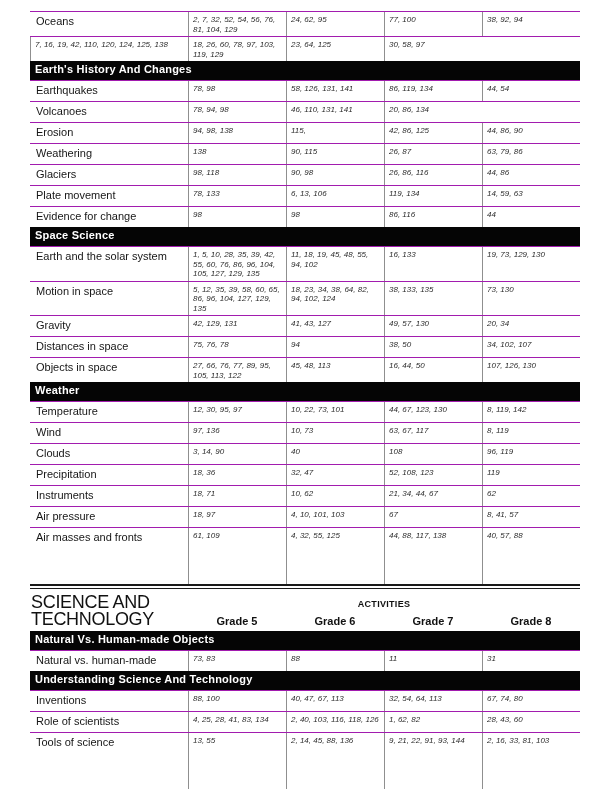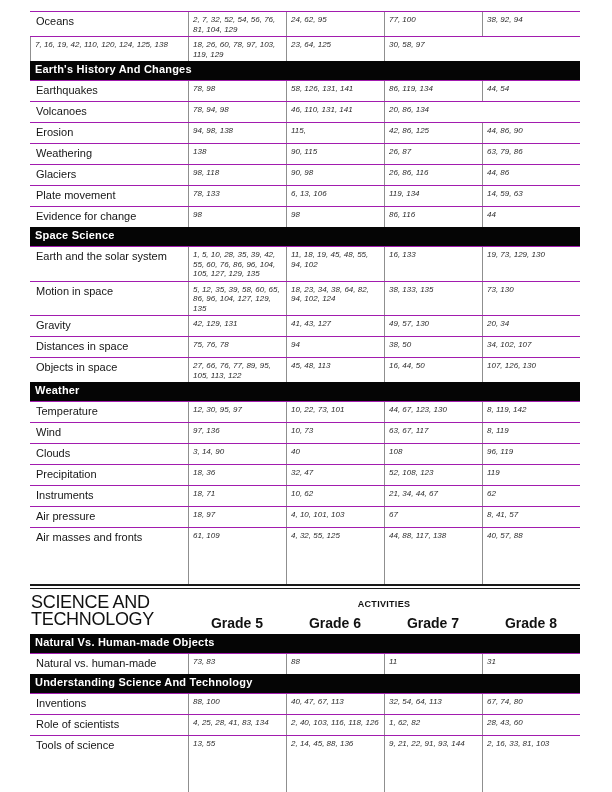--- a/index.html
+++ b/index.html
@@ -85,21 +85,21 @@
     padding-top:5px;
     color:#111111;
   }
   .grades-row {
     display:grid;
     grid-template-columns:98px 98px 98px 98px;
     padding-top:6px;
   }
   .grade-h {
     text-align:center;
-    font-size:14px;
+    font-size:11px;
     font-weight:bold;
     color:#111111;
   }
 </style>
 </head>
 <body>
 
 <div class="sheet">
 
   <div id="top-table">

